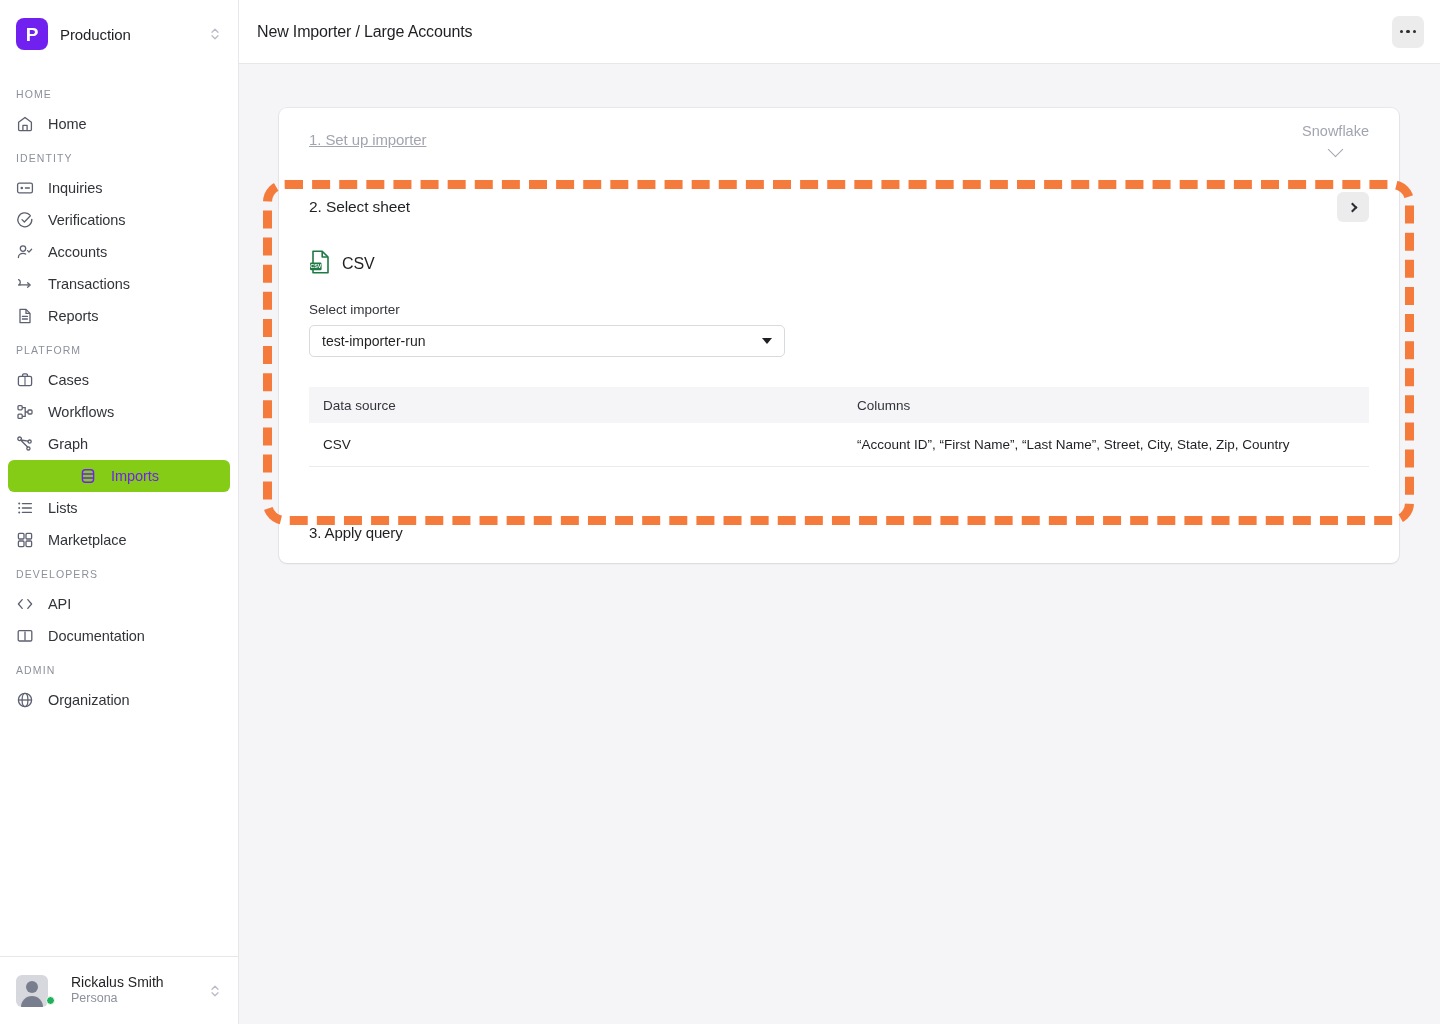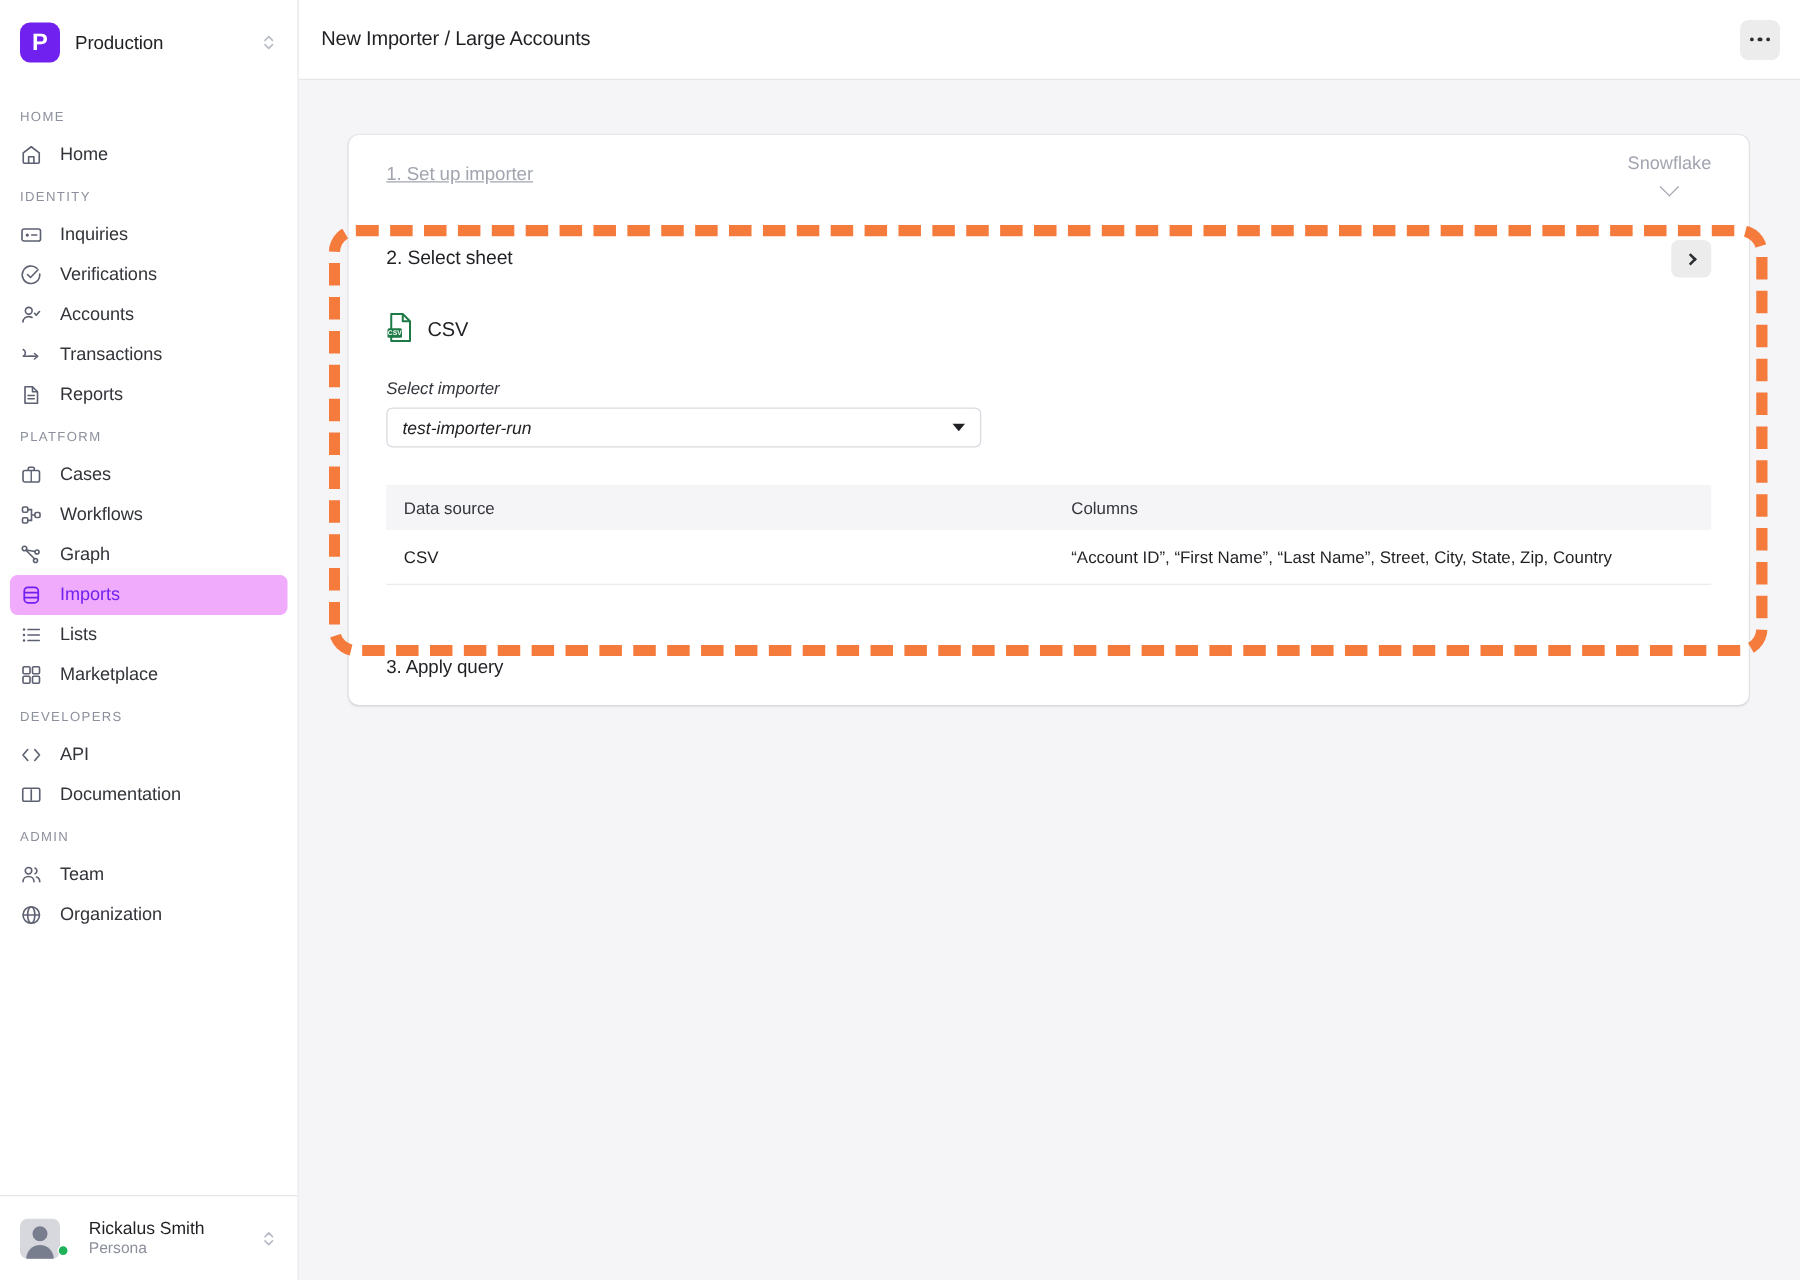--- a/index.html
+++ b/index.html
@@ -42,21 +42,21 @@
   }
   .nav-item {
     display: flex; align-items: center; gap: 14px;
     height: 32px; margin: 0 8px; padding: 0 8px;
     border-radius: 6px; cursor: pointer;
     color: #32343a; font-size: 14.5px; letter-spacing: -0.05px;
   }
   .nav-item + .nav-item { margin-top: 0; }
   .nav-item .ico { width: 18px; height: 18px; color: #5c6070; flex: 0 0 18px;
                    display: flex; align-items: center; justify-content: center; }
-  .nav-item.active { background: #f0abfc; color: #7021F0; }
+  .nav-item.active { background: #84cc16; color: #7021F0; justify-content: center; }
   .nav-item.active .ico { color: #7021F0; }
 
   .user-bar {
     height: 68px; border-top: 1px solid #e7e7ea;
     display: flex; align-items: center; gap: 12px;
     padding: 0 16px; cursor: pointer;
   }
   .avatar {
     width: 32px; height: 32px; border-radius: 6px; background: #d6d8de;
     position: relative; flex: 0 0 32px; overflow: hidden;
@@ -110,21 +110,21 @@
     margin-left: auto; width: 32px; height: 30px; border-radius: 6px;
     background: #ececed; display: flex; align-items: center; justify-content: center;
     cursor: pointer; margin-top: -6px;
   }
   .chev-right { width: 7px; height: 7px; border-right: 2px solid #2b2d33;
                 border-top: 2px solid #2b2d33; transform: rotate(45deg); margin-left: -2px; }
 
   .src-row { display: flex; align-items: center; gap: 11px; padding: 28px 30px 0 30px; }
   .src-name { font-size: 16px; color: #1f2023; letter-spacing: -0.1px; }
 
-  .field-block { padding: 24px 30px 0 30px; font-style: italic; }
+  .field-block { padding: 24px 30px 0 30px; }
   .field-label { font-size: 13.5px; color: #33353c; margin-bottom: 8px; }
   .select-box {
     width: 476px; height: 32px; border: 1px solid #d9dadf; border-radius: 5px;
     background: #fff; display: flex; align-items: center; padding: 0 12px;
     font-size: 14px; color: #1f2023; cursor: pointer;
   }
   .select-caret { margin-left: auto; width: 0; height: 0;
     border-left: 5px solid transparent; border-right: 5px solid transparent;
     border-top: 6px solid #1f2023; }
 
@@ -304,30 +304,20 @@
         <span class="ico">
           <svg viewBox="0 0 18 18" width="18" height="18">
               <rect x="2.2" y="3.6" width="13.6" height="10.4" rx="1.2" fill="none" stroke="currentColor" stroke-width="1.3"></rect>
               <path d="M9 4.4v9.2" stroke="currentColor" stroke-width="1.3"></path>
             </svg>
         </span>
         <span>Documentation</span>
       </div>
 
       <div class="nav-section-label">ADMIN</div>
-      <div class="nav-item">
-        <span class="ico">
-          <svg viewBox="0 0 18 18" width="18" height="18">
-              <circle cx="6.8" cy="5.6" r="2.6" fill="none" stroke="currentColor" stroke-width="1.3"></circle>
-              <path d="M2.4 14.4c0-2.5 2-4.2 4.4-4.2s4.4 1.7 4.4 4.2" fill="none" stroke="currentColor" stroke-width="1.3" stroke-linecap="round"></path>
-              <path d="M12 3.4a2.5 2.5 0 0 1 0 4.6M13.2 10.6c1.6.5 2.6 1.9 2.6 3.8" fill="none" stroke="currentColor" stroke-width="1.3" stroke-linecap="round"></path>
-            </svg>
-        </span>
-        <span>Team</span>
-      </div>
       <div class="nav-item">
         <span class="ico">
           <svg viewBox="0 0 18 18" width="18" height="18">
               <circle cx="9" cy="9" r="6.6" fill="none" stroke="currentColor" stroke-width="1.3"></circle>
               <ellipse cx="9" cy="9" rx="2.9" ry="6.6" fill="none" stroke="currentColor" stroke-width="1.3"></ellipse>
               <path d="M2.6 9h12.8" stroke="currentColor" stroke-width="1.3"></path>
             </svg>
         </span>
         <span>Organization</span>
       </div>

